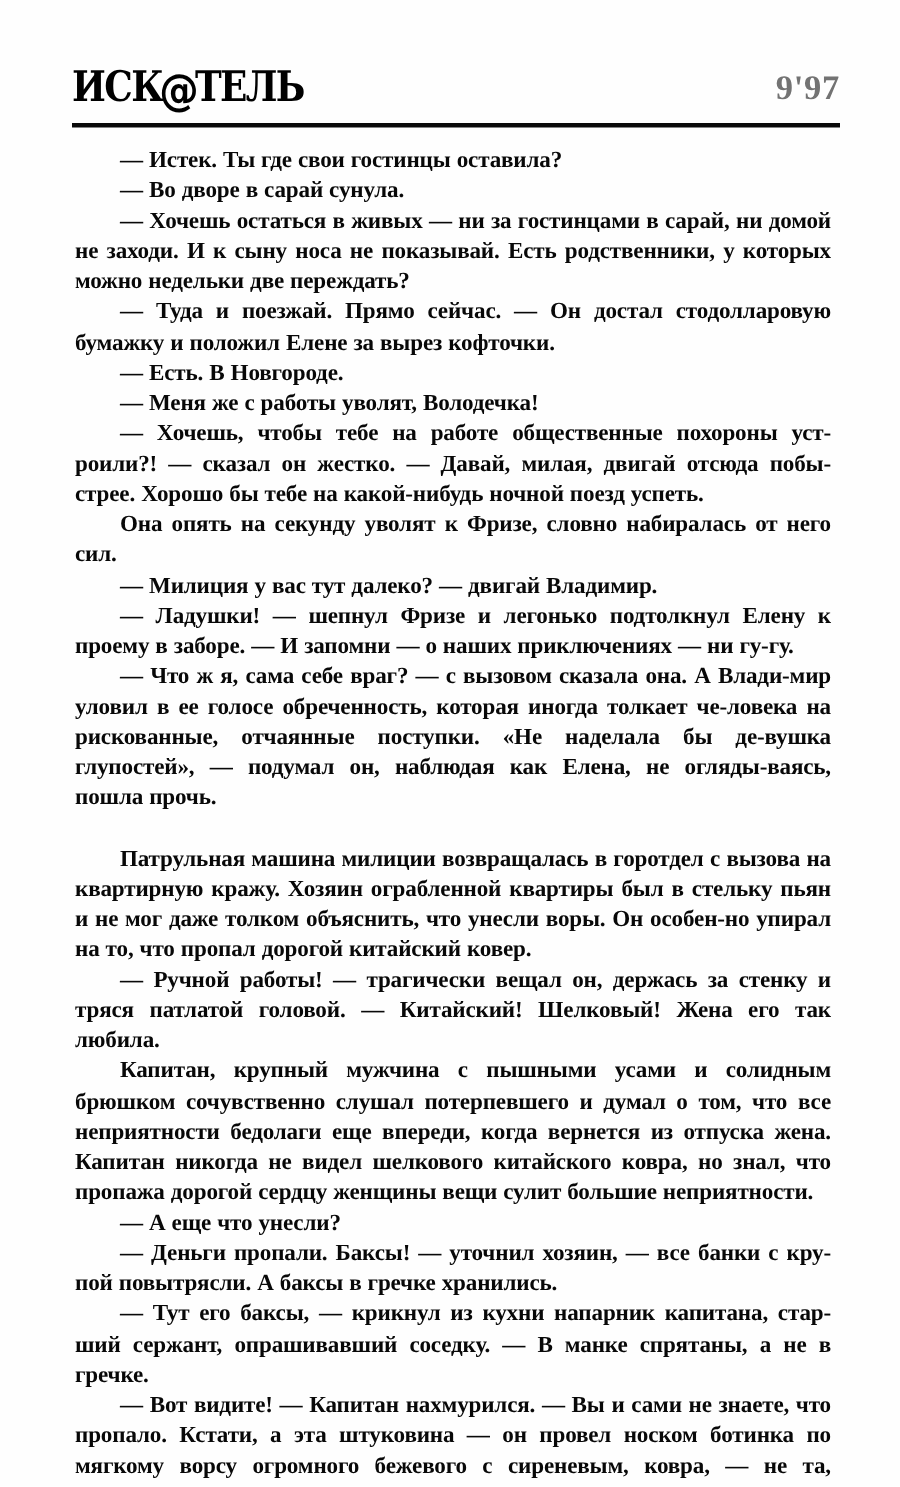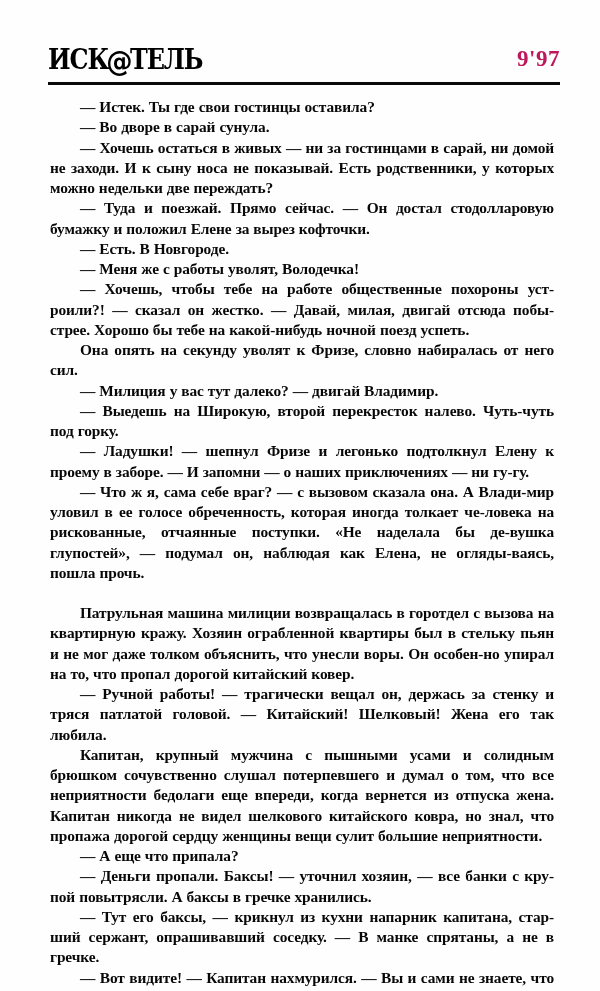--- a/index.html
+++ b/index.html
@@ -59,21 +59,21 @@
   }
   .issue {
     position: absolute;
     right: 0;
     top: 2px;
     font-family: "Liberation Serif", "DejaVu Serif", serif;
     font-weight: 700;
     font-size: 23px;
     line-height: 26px;
     letter-spacing: 0.5px;
-    color: #be185d;
+    color: #737373;
   }
   .head-rule {
     position: absolute;
     left: 0;
     top: 38px;
     width: 512px;
     height: 3px;
     background: #0a0a0a;
   }
 
@@ -132,32 +132,31 @@
     <div>
       <p>— Истек. Ты где свои гостинцы оставила?</p>
       <p>— Во дворе в сарай сунула.</p>
       <p>— Хочешь остаться в живых — ни за гостинцами в сарай, ни домой не заходи. И к сыну носа не показывай. Есть родственники, у которых можно недельки две переждать?</p>
       <p>— Туда и поезжай. Прямо сейчас. — Он достал стодолларовую бумажку и положил Елене за вырез кофточки.</p>
       <p>— Есть. В Новгороде.</p>
       <p>— Меня же с работы уволят, Володечка!</p>
       <p>— Хочешь, чтобы тебе на работе общественные похороны уст-роили?! — сказал он жестко. — Давай, милая, двигай отсюда побы-стрее. Хорошо бы тебе на какой-нибудь ночной поезд успеть.</p>
       <p>Она опять на секунду уволят к Фризе, словно набиралась от него сил.</p>
       <p>— Милиция у вас тут далеко? — двигай Владимир.</p>
-      <p>— Выедешь на Широкую, второй перекресток налево. Чуть-чуть под горку.</p>
       <p>— Ладушки! — шепнул Фризе и легонько подтолкнул Елену к проему в заборе. — И запомни — о наших приключениях — ни гу-гу.</p>
       <p>— Что ж я, сама себе враг? — с вызовом сказала она. А Влади-мир уловил в ее голосе обреченность, которая иногда толкает че-ловека на рискованные, отчаянные поступки. «Не наделала бы де-вушка глупостей», — подумал он, наблюдая как Елена, не огляды-ваясь, пошла прочь.</p>
     </div>
 
     <div class="block-gap"></div>
 
     <div>
       <p>Патрульная машина милиции возвращалась в горотдел с вызова на квартирную кражу. Хозяин ограбленной квартиры был в стельку пьян и не мог даже толком объяснить, что унесли воры. Он особен-но упирал на то, что пропал дорогой китайский ковер.</p>
       <p>— Ручной работы! — трагически вещал он, держась за стенку и тряся патлатой головой. — Китайский! Шелковый! Жена его так любила.</p>
       <p>Капитан, крупный мужчина с пышными усами и солидным брюшком сочувственно слушал потерпевшего и думал о том, что все неприятности бедолаги еще впереди, когда вернется из отпуска жена. Капитан никогда не видел шелкового китайского ковра, но знал, что пропажа дорогой сердцу женщины вещи сулит большие неприятности.</p>
-      <p>— А еще что припала?</p>
+      <p>— А еще что унесли?</p>
       <p>— Деньги пропали. Баксы! — уточнил хозяин, — все банки с кру-пой повытрясли. А баксы в гречке хранились.</p>
       <p>— Тут его баксы, — крикнул из кухни напарник капитана, стар-ший сержант, опрашивавший соседку. — В манке спрятаны, а не в гречке.</p>
       <p>— Вот видите! — Капитан нахмурился. — Вы и сами не знаете, что пропало. Кстати, а эта штуковина — он провел носком ботинка по мягкому ворсу огромного бежевого с сиреневым, ковра, — не та, которой так дорожит ваша супруга?</p>
 
     </div>
   </div>
 
 
 </div>
 

